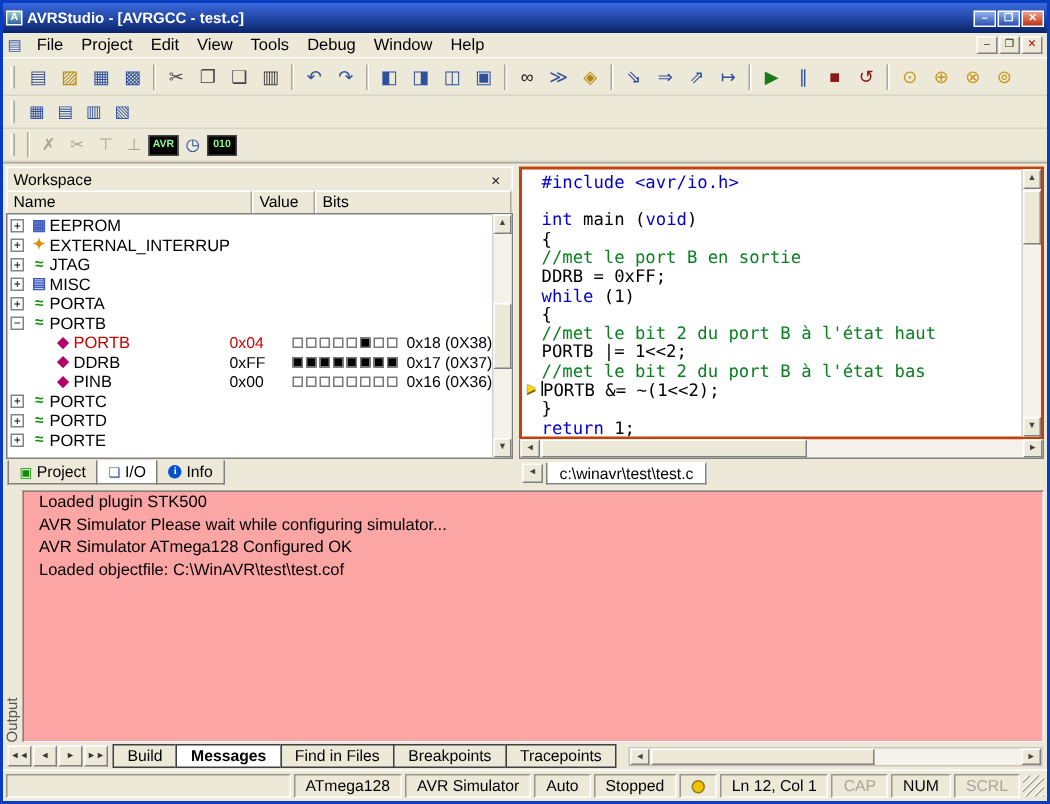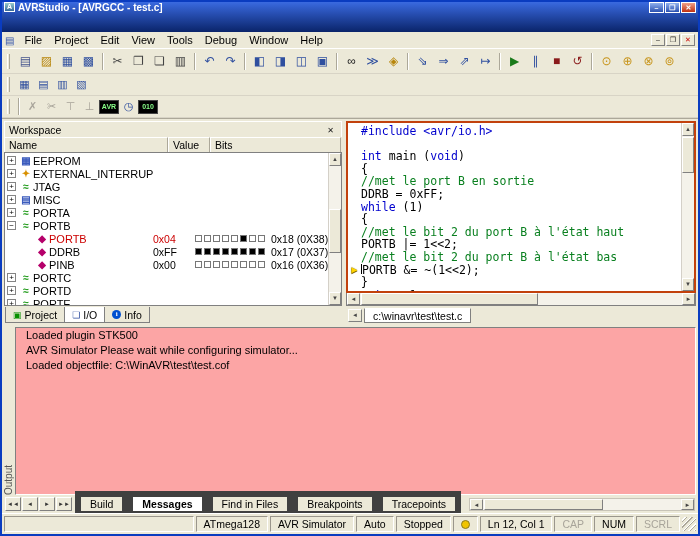--- a/index.html
+++ b/index.html
@@ -1,21 +1,21 @@
 <!DOCTYPE html>
 <html><head>
 <meta charset="utf-8">
 <style>
   *{box-sizing:border-box;margin:0;padding:0;}
   html,body{width:700px;height:536px;overflow:hidden;}
   body{font-family:"Liberation Sans",sans-serif;font-size:11px;background:#ece9d8;}
   .app{width:700px;height:536px;display:flex;flex-direction:column;border:2px solid #0a3cc0;}
 
   
-  .titlebar{height:30px;flex:none;background:linear-gradient(180deg,#3a6ae0,#0a246a);color:#fff;display:flex;padding:0 2px;font-size:10px;font-weight:bold;}
+  .titlebar{height:20px;flex:none;background:linear-gradient(180deg,#3a6ae0,#0a246a);color:#fff;display:flex;align-items:center;padding:0 2px;font-size:10px;font-weight:bold;}
   .app-icon{width:11px;height:10px;background:linear-gradient(#9cc,#369);border:1px solid #fff;font-size:7px;line-height:8px;text-align:center;color:#fff;margin-right:3px;}
   .title-text{white-space:nowrap;overflow:hidden;}
   .tb-controls{margin-left:auto;display:flex;gap:1px;}
   .tb-btn{width:15px;height:11px;background:linear-gradient(#8fb0ee,#2a50b0);border:1px solid #fff;color:#fff;font-size:7px;line-height:9px;text-align:center;}
   .tb-btn.close{background:linear-gradient(#f0a088,#c03010);}
 
   
   .menubar{height:17px;flex:none;display:flex;align-items:center;background:#ece9d8;padding:0 3px;border-bottom:1px solid #fff;}
   .doc-icon{font-size:10px;color:#35a;margin-right:4px;}
   .menu-item{padding:2px 6px;cursor:default;}
@@ -89,21 +89,21 @@
   
   .output-row{height:170px;flex:none;display:flex;background:#ece9d8;padding:2px 2px 0 0;}
   .output-strip{width:13px;flex:none;display:flex;justify-content:center;}
   .vtext{writing-mode:vertical-rl;transform:rotate(180deg);font-size:10px;color:#555;margin-top:8px;}
   .output-panel{flex:1;background:#fca5a5;border:1px solid;border-color:#808080 #fff #fff #808080;padding:0 10px;overflow:hidden;}
   .outline{font-size:11px;line-height:15px;white-space:nowrap;}
 
   
   .bottom-row{height:18px;flex:none;display:flex;align-items:center;background:#ece9d8;padding:0 3px;}
   .nav-btn{width:16px;height:14px;flex:none;background:#ece9d8;border:1px solid;border-color:#fff #808080 #808080 #fff;font-size:6px;line-height:12px;text-align:center;color:#333;margin-right:1px;}
-  .btab{padding:1px 9px;font-size:10.5px;border:6px solid #404040;background:#ece9d8;margin-left:-1px;white-space:nowrap;}
+  .btab{padding:1px 9px;font-size:10.5px;border:1px solid #404040;background:#ece9d8;margin-left:-1px;white-space:nowrap;}
   .btab.active{background:#fff;font-weight:bold;}
   .bh{flex:1;height:13px;display:flex;margin-left:8px;background:#f4f2ea;border:1px solid #c8c4b8;}
 
   
   .statusbar{height:21px;flex:none;display:flex;align-items:center;gap:2px;background:#ece9d8;padding:1px 2px;border-top:1px solid #fff;}
   .scell{height:16px;border:1px solid;border-color:#9a968c #fff #fff #9a968c;display:flex;align-items:center;justify-content:center;padding:0 7px;font-size:10.5px;white-space:nowrap;}
   .scell.grow{flex:1;justify-content:flex-start;}
   .lock.inactive{color:#a8a49a;}
   .led{width:9px;height:9px;border-radius:50%;border:1px solid #8a7a20;}
   .gripbr{width:14px;height:14px;background:repeating-linear-gradient(135deg,transparent 0 2px,#fff 2px 3px,#aca899 3px 4px);}
@@ -476,20 +476,21 @@
 
   </div>
 
   <div class="output-row">
     <div class="output-strip">
       <span class="vtext">Output</span>
     </div>
     <div class="output-panel" id="out-lines">
         <div class="outline">Loaded plugin STK500</div>
         <div class="outline">AVR Simulator Please wait while configuring simulator...</div>
+        <div class="outline">AVR Simulator ATmega128 Configured OK</div>
         <div class="outline">Loaded objectfile: C:\WinAVR\test\test.cof</div>
       </div>
   </div>
 
   <div class="bottom-row">
     <span id="nav-btns" style="display:flex">
         <span class="nav-btn">◄◄</span>
         <span class="nav-btn">◄</span>
         <span class="nav-btn">►</span>
         <span class="nav-btn">►►</span>

